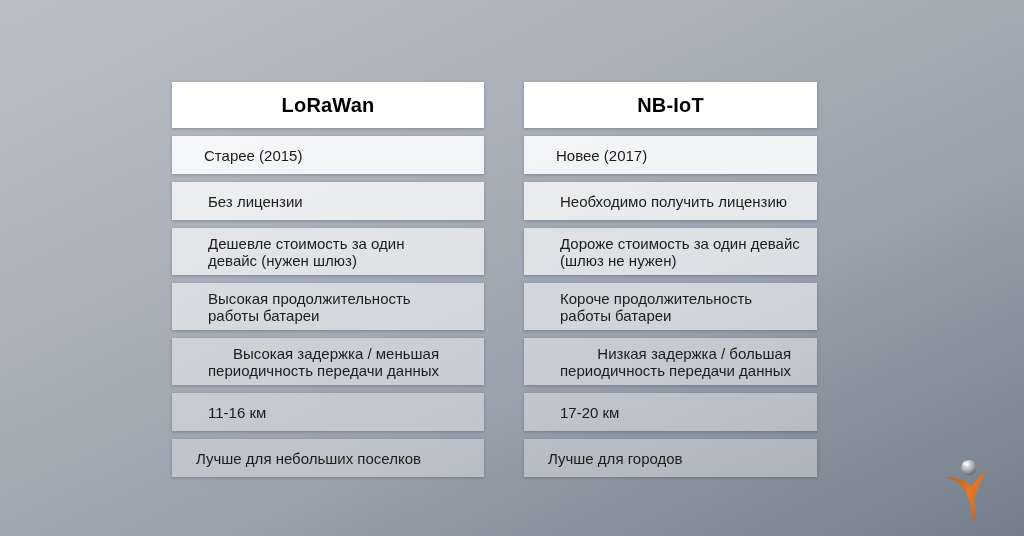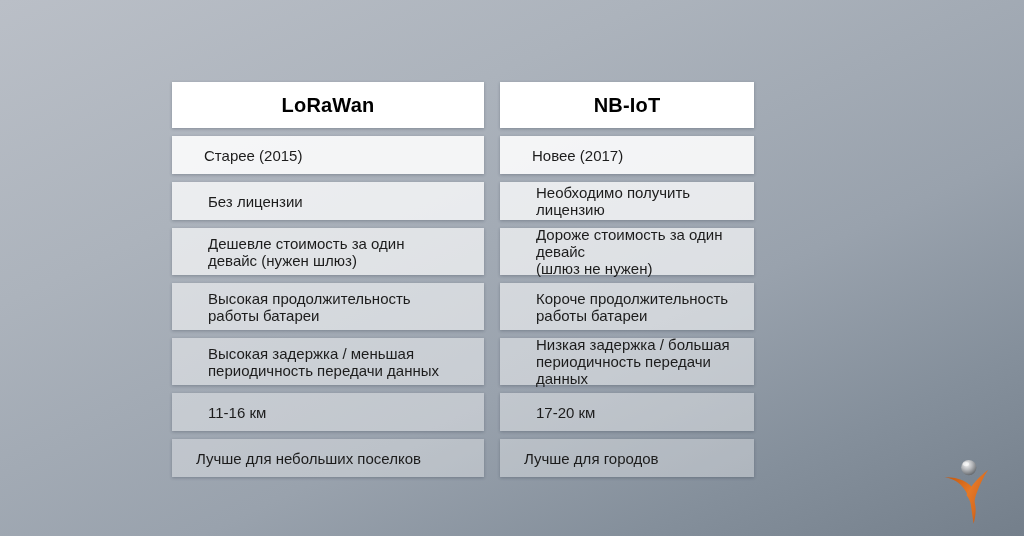--- a/index.html
+++ b/index.html
@@ -16,21 +16,21 @@
   }
 
   .column {
     position: absolute;
     top: 82px;
     display: flex;
     flex-direction: column;
     gap: 8px;
   }
   .column.left  { left: 172px; width: 312px; }
-  .column.right { left: 500px; width: 254px; }
+  .column.right { left: 524px; width: 293px; }
 
   .card {
     box-sizing: border-box;
     box-shadow: 0 1px 3px rgba(40, 50, 65, 0.30);
   }
 
   .header-card {
     height: 46px;
     background: #ffffff;
     display: flex;
@@ -54,21 +54,21 @@
   .row-card .row-text { white-space: pre-line; }
 
   .row-card.single { height: 38px; }
   .row-card.double { height: 47px; }
 
   
   .r1 { background: rgba(255,255,255,0.87); padding-left: 32px; }
   .r2 { background: rgba(255,255,255,0.76); }
   .r3 { background: rgba(255,255,255,0.66); }
   .r4 { background: rgba(255,255,255,0.55); }
-  .r5 { background: rgba(255,255,255,0.46); }
+  .r5 { background: rgba(255,255,255,0.46); text-align: right; }
   .r6 { background: rgba(255,255,255,0.40); }
   .r7 { background: rgba(255,255,255,0.35); padding-left: 24px; }
 
   .brand-logo {
     position: absolute;
     right: 30px;
     bottom: 8px;
     width: 56px;
     height: 72px;
   }

